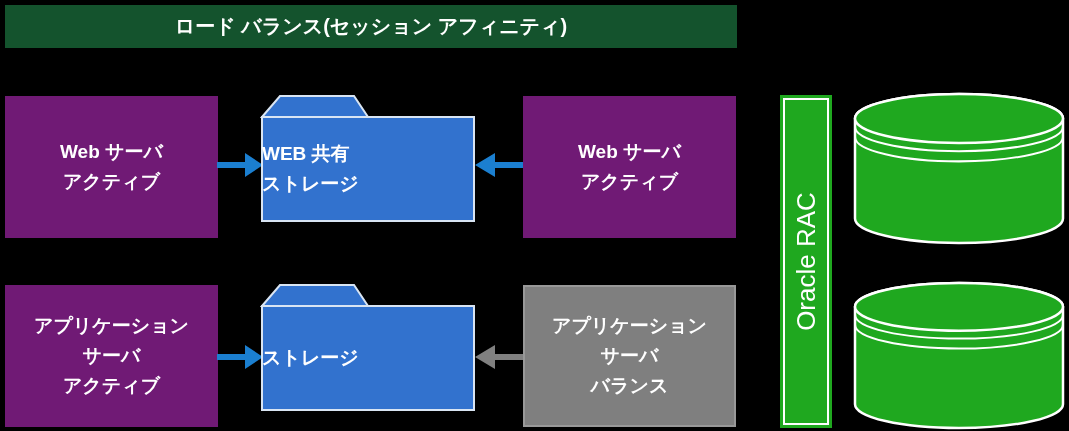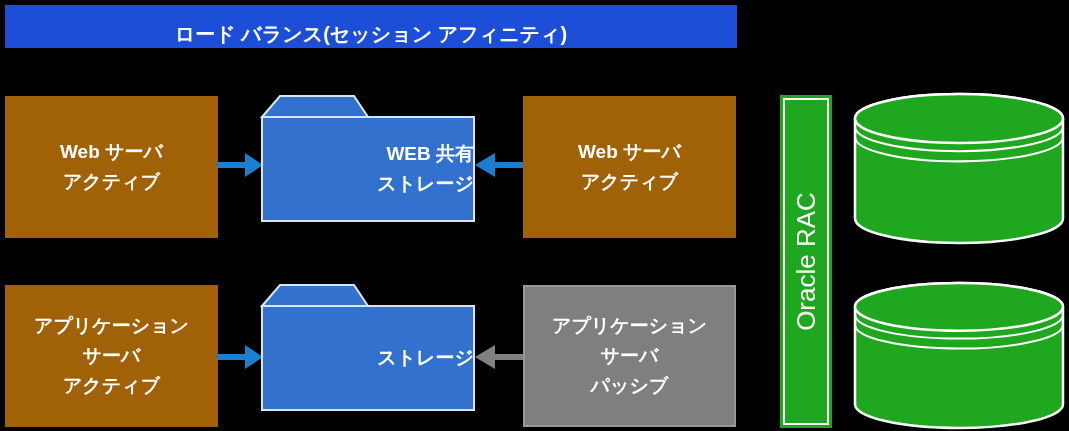--- a/index.html
+++ b/index.html
@@ -3,36 +3,36 @@
 <meta charset="utf-8">
 <style>
   html,body { margin:0; padding:0; background:#000; }
   * { box-sizing:border-box; }
   .canvas {
     position:relative; width:1069px; height:431px; background:#000000;
     font-family:"Liberation Sans","DejaVu Sans",sans-serif; overflow:hidden;
   }
   .banner {
     position:absolute; left:5px; top:5px; width:732px; height:43px;
-    background:#1d4ed8; color:#fff; font-weight:bold; font-size:20px;
-    display:flex; align-items:flex-end; justify-content:center;
+    background:#14532d; color:#fff; font-weight:bold; font-size:20px;
+    display:flex; align-items:center; justify-content:center;
   }
   .box {
-    position:absolute; width:213px; height:142px; background:#a16207;
+    position:absolute; width:213px; height:142px; background:#701a75;
     color:#fff; font-weight:bold; font-size:19px; line-height:30px;
     display:flex; flex-direction:column; align-items:center; justify-content:center;
     text-align:center;
   }
   .box.gray { background:#7F7F7F; border:2px solid #989898; }
   .folder { position:absolute; width:218px; height:131px; }
   .folder svg { position:absolute; left:0; top:0; }
   .folder-label {
     position:absolute; left:3px; top:24px; width:212px; height:104px;
     color:#fff; font-weight:bold; font-size:19px; line-height:30px;
-    display:flex; flex-direction:column; align-items:flex-end; justify-content:center;
+    display:flex; flex-direction:column; align-items:flex-start; justify-content:center;
     text-align:center;
   }
   .arrow { position:absolute; }
   .rac-bar { position:absolute; left:780px; top:95px; width:52px; height:333px; background:#1FA81F; }
   .rac-inner { position:absolute; left:3px; top:3px; right:3px; bottom:3px; border:2px solid #fff;
     display:flex; align-items:center; justify-content:center; }
   .rac-text { transform:rotate(-90deg); white-space:nowrap; color:#fff; font-size:26px; font-weight:400; }
   .cylinder { position:absolute; width:212px; }
 </style>
 </head>
@@ -93,21 +93,21 @@
     </div>
   </div>
 
   <svg class="arrow" style="left:475px; top:344px;" width="48" height="26" viewBox="0 0 48 26">
     <polygon points="48,10 20,10 20,1 0,13 20,25 20,16 48,16" fill="#808080"></polygon>
   </svg>
 
   <div class="box gray" style="left:523px; top:285px;">
     <span>アプリケーション</span>
     <span>サーバ</span>
-    <span>パッシブ</span>
+    <span>バランス</span>
   </div>
 
   <div class="rac-bar">
     <div class="rac-inner">
       <span class="rac-text">Oracle RAC</span>
     </div>
   </div>
 
   <svg class="cylinder" style="left:853px; top:92px;" width="212" height="153" viewBox="0 0 212 150" preserveAspectRatio="none">
     <path d="M2,26 A104,24 0 0 1 210,26 L210,124 A104,24 0 0 1 2,124 Z" fill="#1FA81F" stroke="#fff" stroke-width="2.5"></path>

